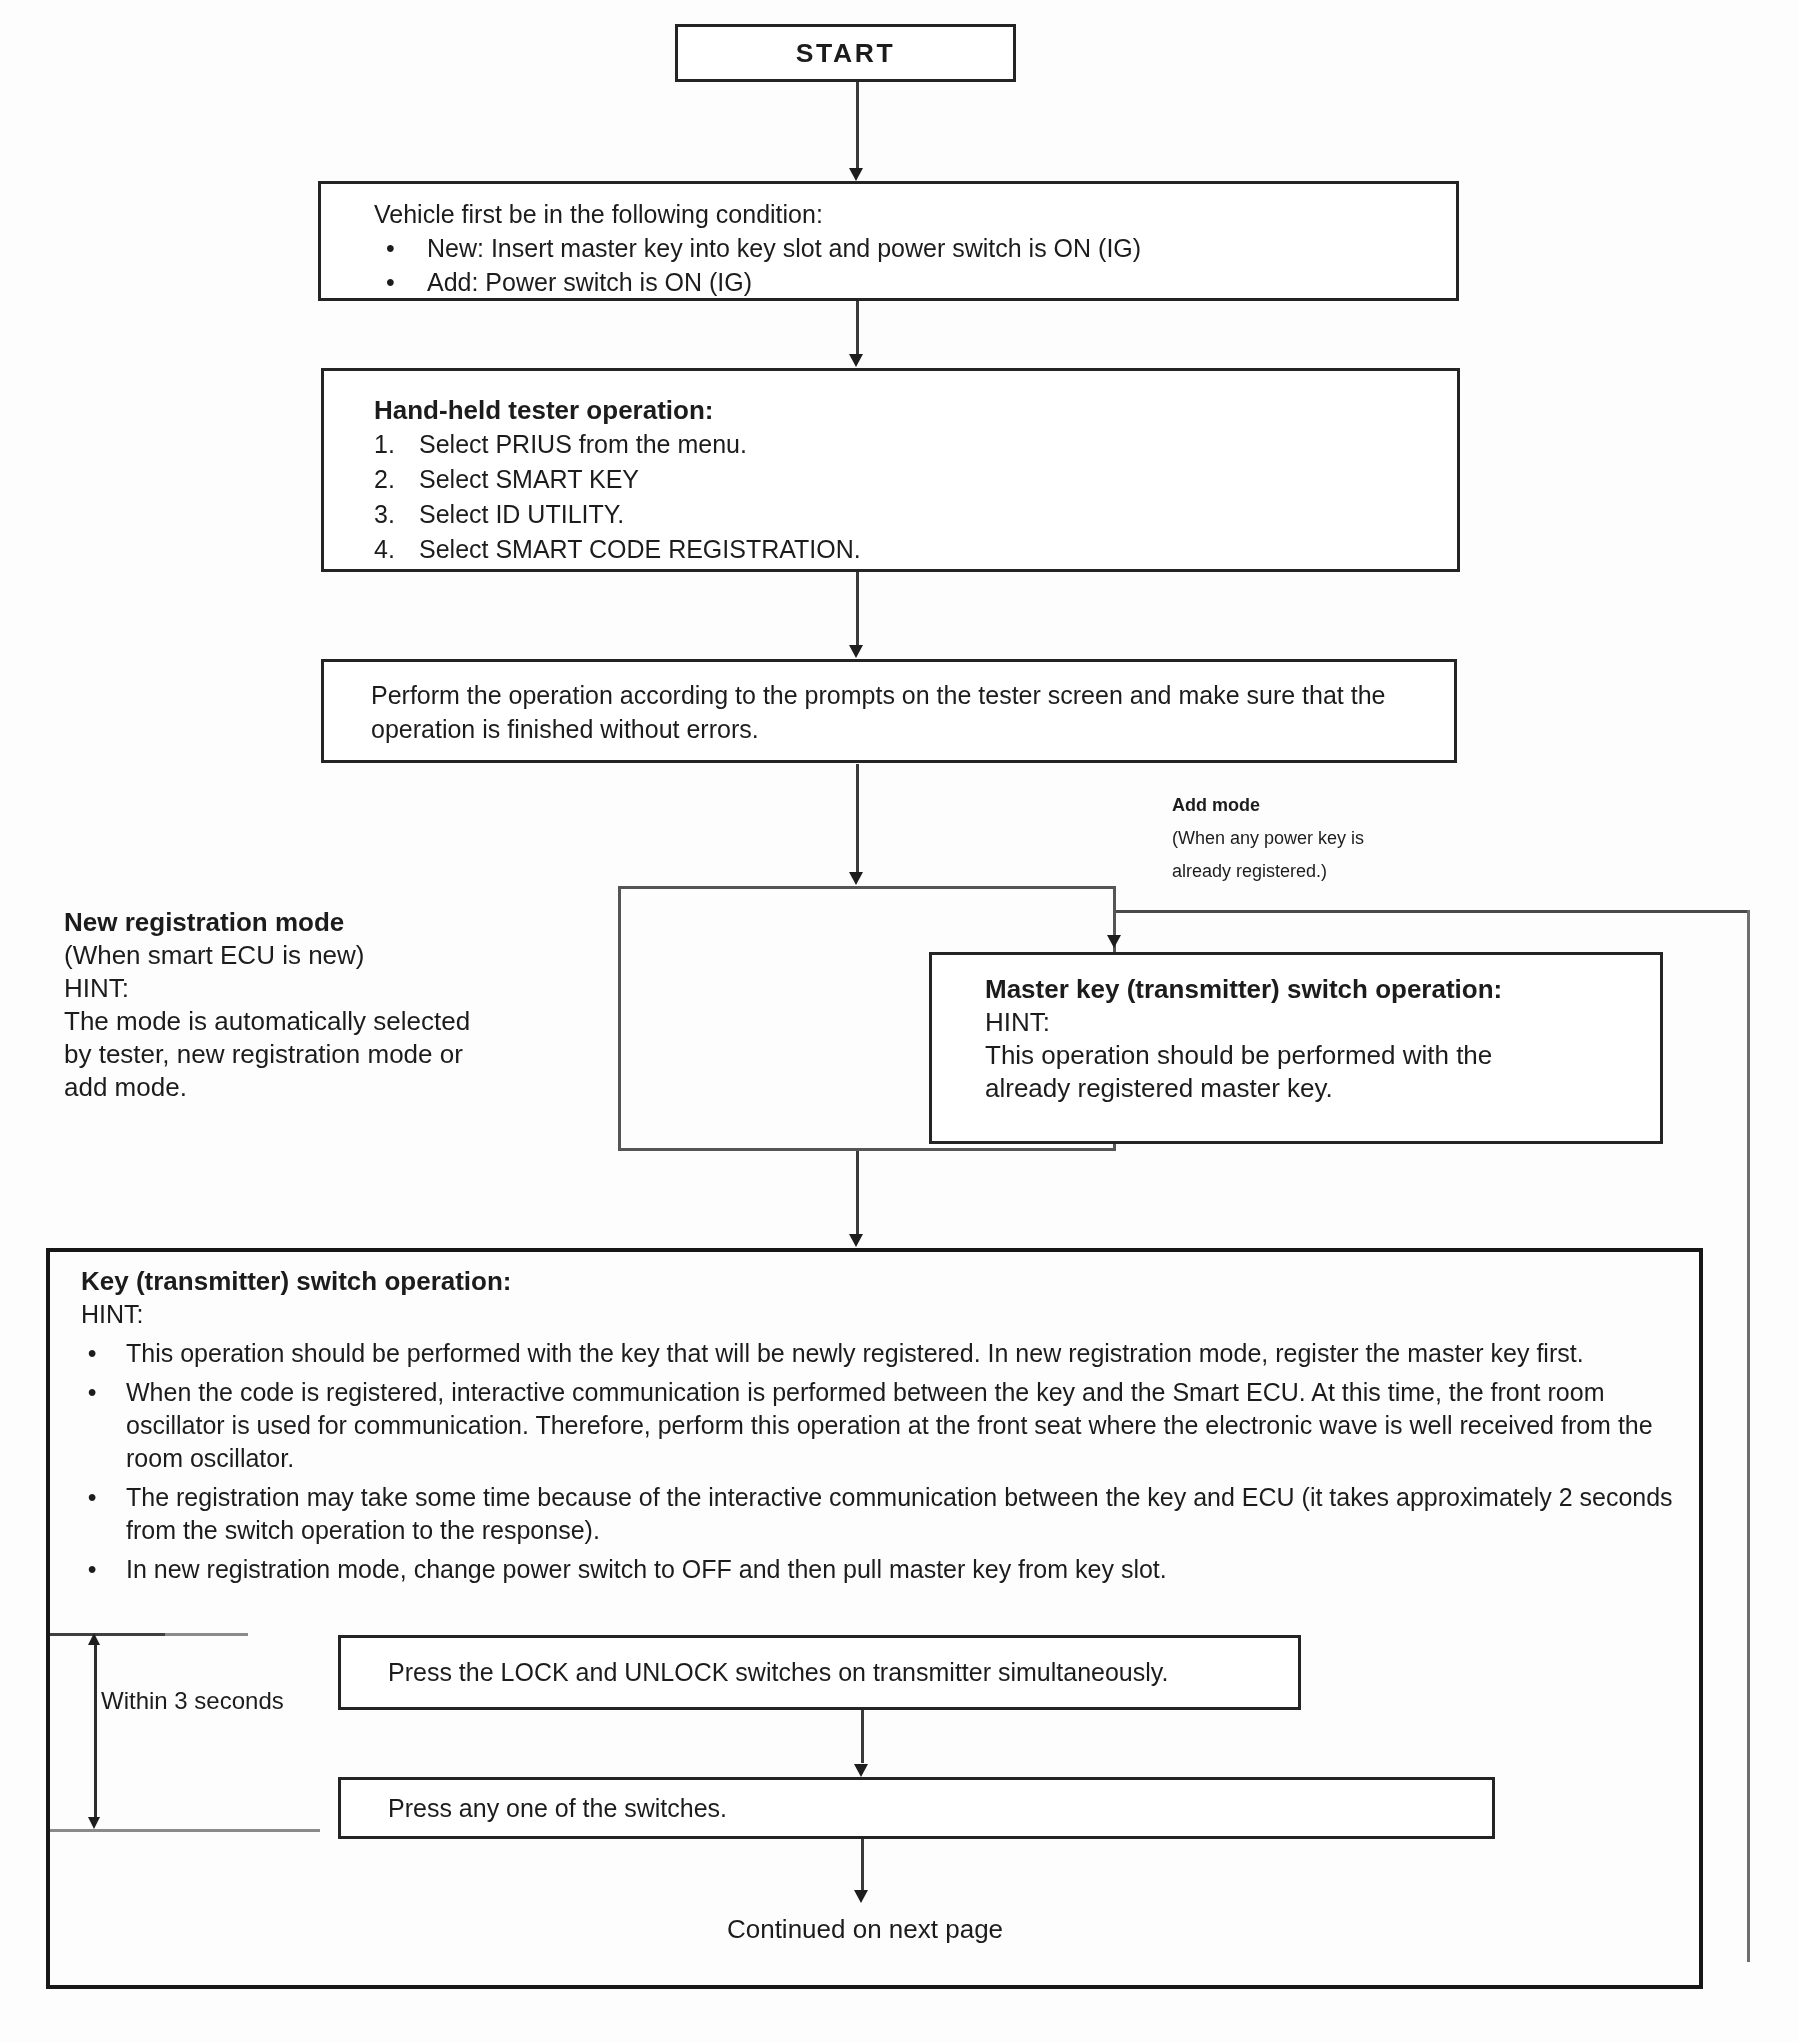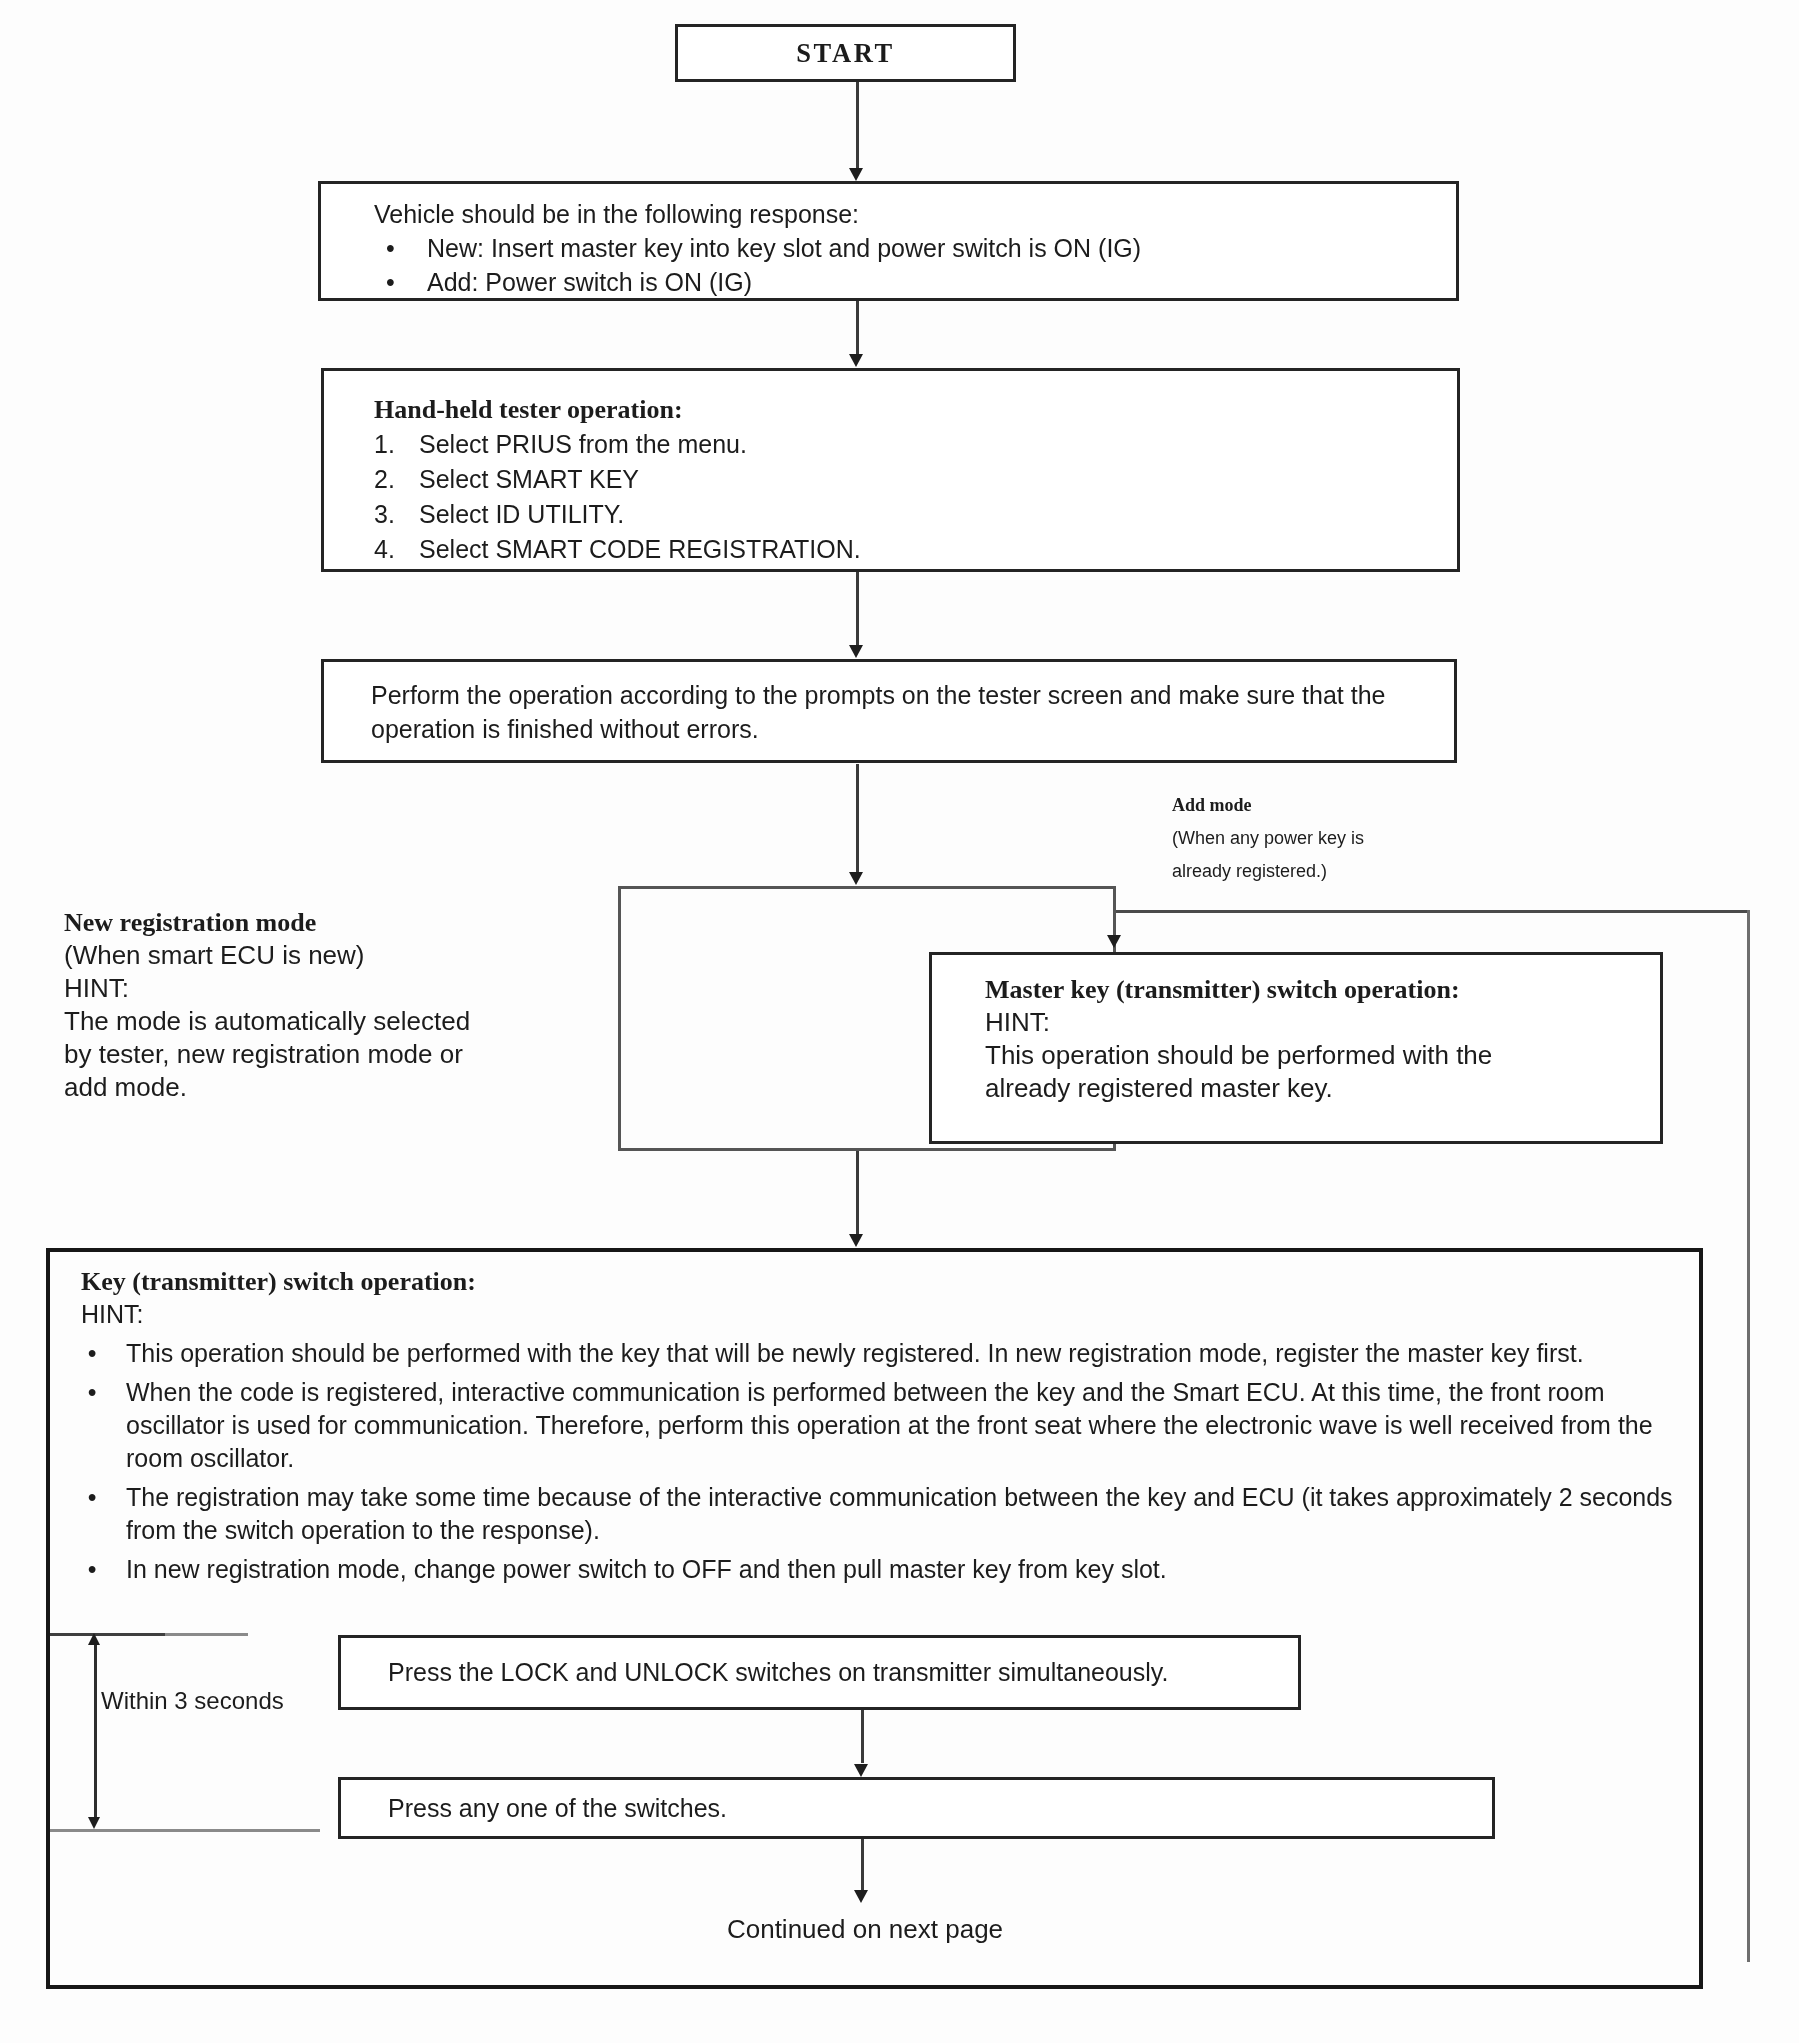--- a/index.html
+++ b/index.html
@@ -8,21 +8,21 @@
     font-family:"Liberation Sans","DejaVu Sans",sans-serif;
     color:#1c1c1c;font-size:25px;overflow:hidden;
   }
   .abs{position:absolute;}
   
   .node{position:absolute;background:#ffffff;border:3.4px solid #242424;box-sizing:border-box;}
   .node.gray{border-color:#555555;background:transparent;}
   .big{border-width:4.3px;border-color:#171717;background:transparent;}
   .ctr{display:flex;align-items:center;justify-content:center;}
   .vctr{display:flex;align-items:center;}
-  .bold{font-weight:700;font-family:Liberation Serif, serif;}
+  .bold{font-weight:700;}
   .t30{font-size:26px;}
   .lh38{line-height:33px;}
   .lh40{line-height:34px;}
   
   .vline{position:absolute;width:2.6px;background:#3a3a3a;}
   .hline{position:absolute;height:3.4px;background:#4a4a4a;}
   .grayline{background:#8a8a8a;}
   
   .ah-down{position:absolute;width:0;height:0;border-left:7.7px solid transparent;border-right:7.7px solid transparent;border-top:13.7px solid #1e1e1e;}
   .ah-up{position:absolute;width:0;height:0;border-left:7.7px solid transparent;border-right:7.7px solid transparent;border-bottom:13.7px solid #1e1e1e;}
@@ -42,21 +42,21 @@
 <div class="canvas">
 
   <div class="node ctr" style="left:675px;top:24px;width:341px;height:58px;">
     <span class="bold" style="letter-spacing:2.6px;font-size:26.5px;">START</span>
   </div>
 
   <div class="vline" style="left:856px;top:82px;height:86px;"></div>
   <div class="ah-down" style="left:849px;top:168px;"></div>
 
   <div class="node" style="left:318px;top:181px;width:1141px;height:120px;padding:13px 17px 0 53px;">
-    <div class="lh40">Vehicle should be in the following response:</div>
+    <div class="lh40">Vehicle first be in the following condition:</div>
     <div class="brow">
       <span class="dot">•</span>
       <span>New:  Insert master key into key slot and power switch is ON (IG)</span>
     </div>
     <div class="brow">
       <span class="dot">•</span>
       <span>Add:  Power switch is ON (IG)</span>
     </div>
   </div>
 

